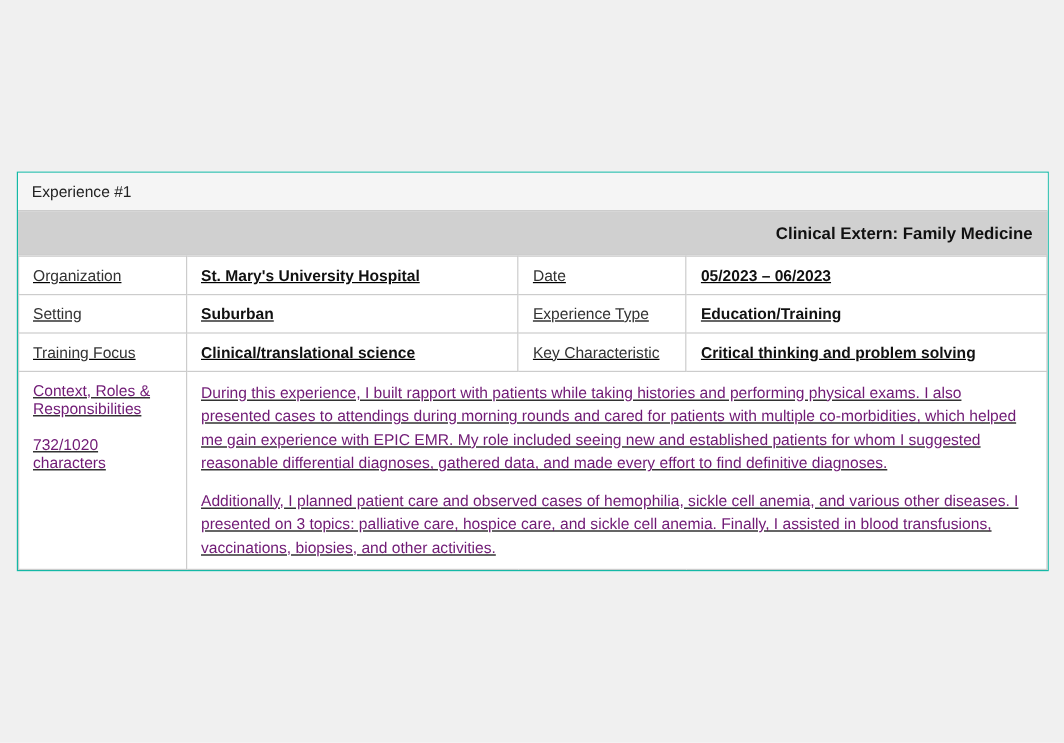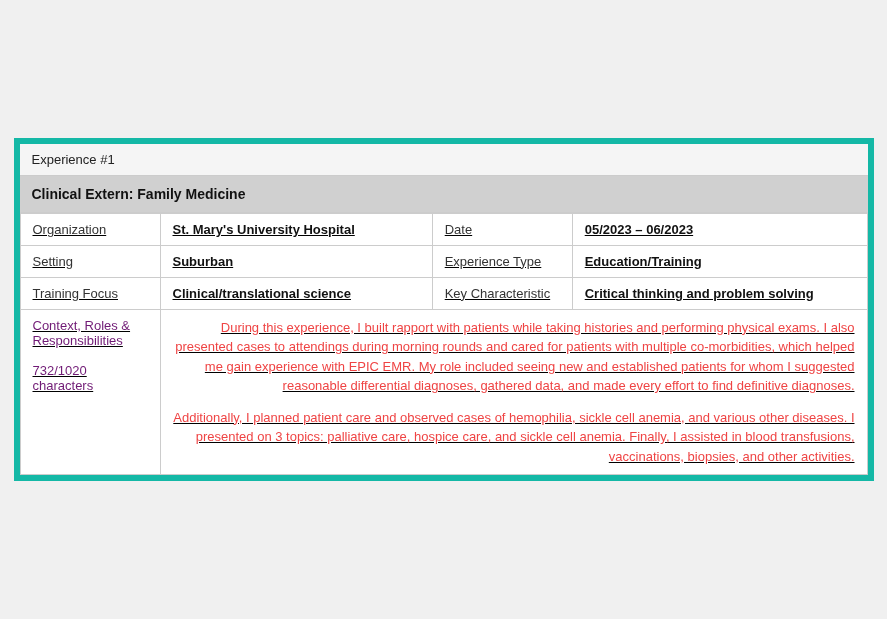--- a/index.html
+++ b/index.html
@@ -14,40 +14,41 @@
       background: #f0f0f0;
       display: flex;
       justify-content: center;
       align-items: center;
       min-height: 619px;
       width: 887px;
     }
 
     .card {
       background: #fff;
-      border: 6px solid #14b8a6;
+      border: 1px solid #14b8a6;
       width: 860px;
       margin: 10px auto;
     }
 
     .experience-header {
       background: #f5f5f5;
       border-bottom: 1px solid #ccc;
       padding: 8px 12px;
       font-size: 13px;
       color: #222;
     }
 
     .title-row {
       background: #d0d0d0;
       border-bottom: 1px solid #ccc;
       padding: 10px 12px;
       font-weight: bold;
       font-size: 14px;
       color: #111;
+      text-align: right;
     }
 
     .data-table {
       width: 100%;
       border-collapse: collapse;
       text-decoration: underline;
     }
 
     .data-table td {
       border: 1px solid #ccc;
@@ -70,24 +71,23 @@
     }
 
     .context-label-cell {
       width: 140px;
       color: #701a75;
       background: #fff;
       vertical-align: top;
     }
 
     .context-value-cell {
-      color: #ef4444;
+      color: #701a75;
       background: #fff;
       line-height: 1.5;
-      text-align: right;
     }
 
     .context-value-cell p {
       margin-bottom: 12px;
     }
 
     .context-value-cell p:last-child {
       margin-bottom: 0;
     }
   </style>

